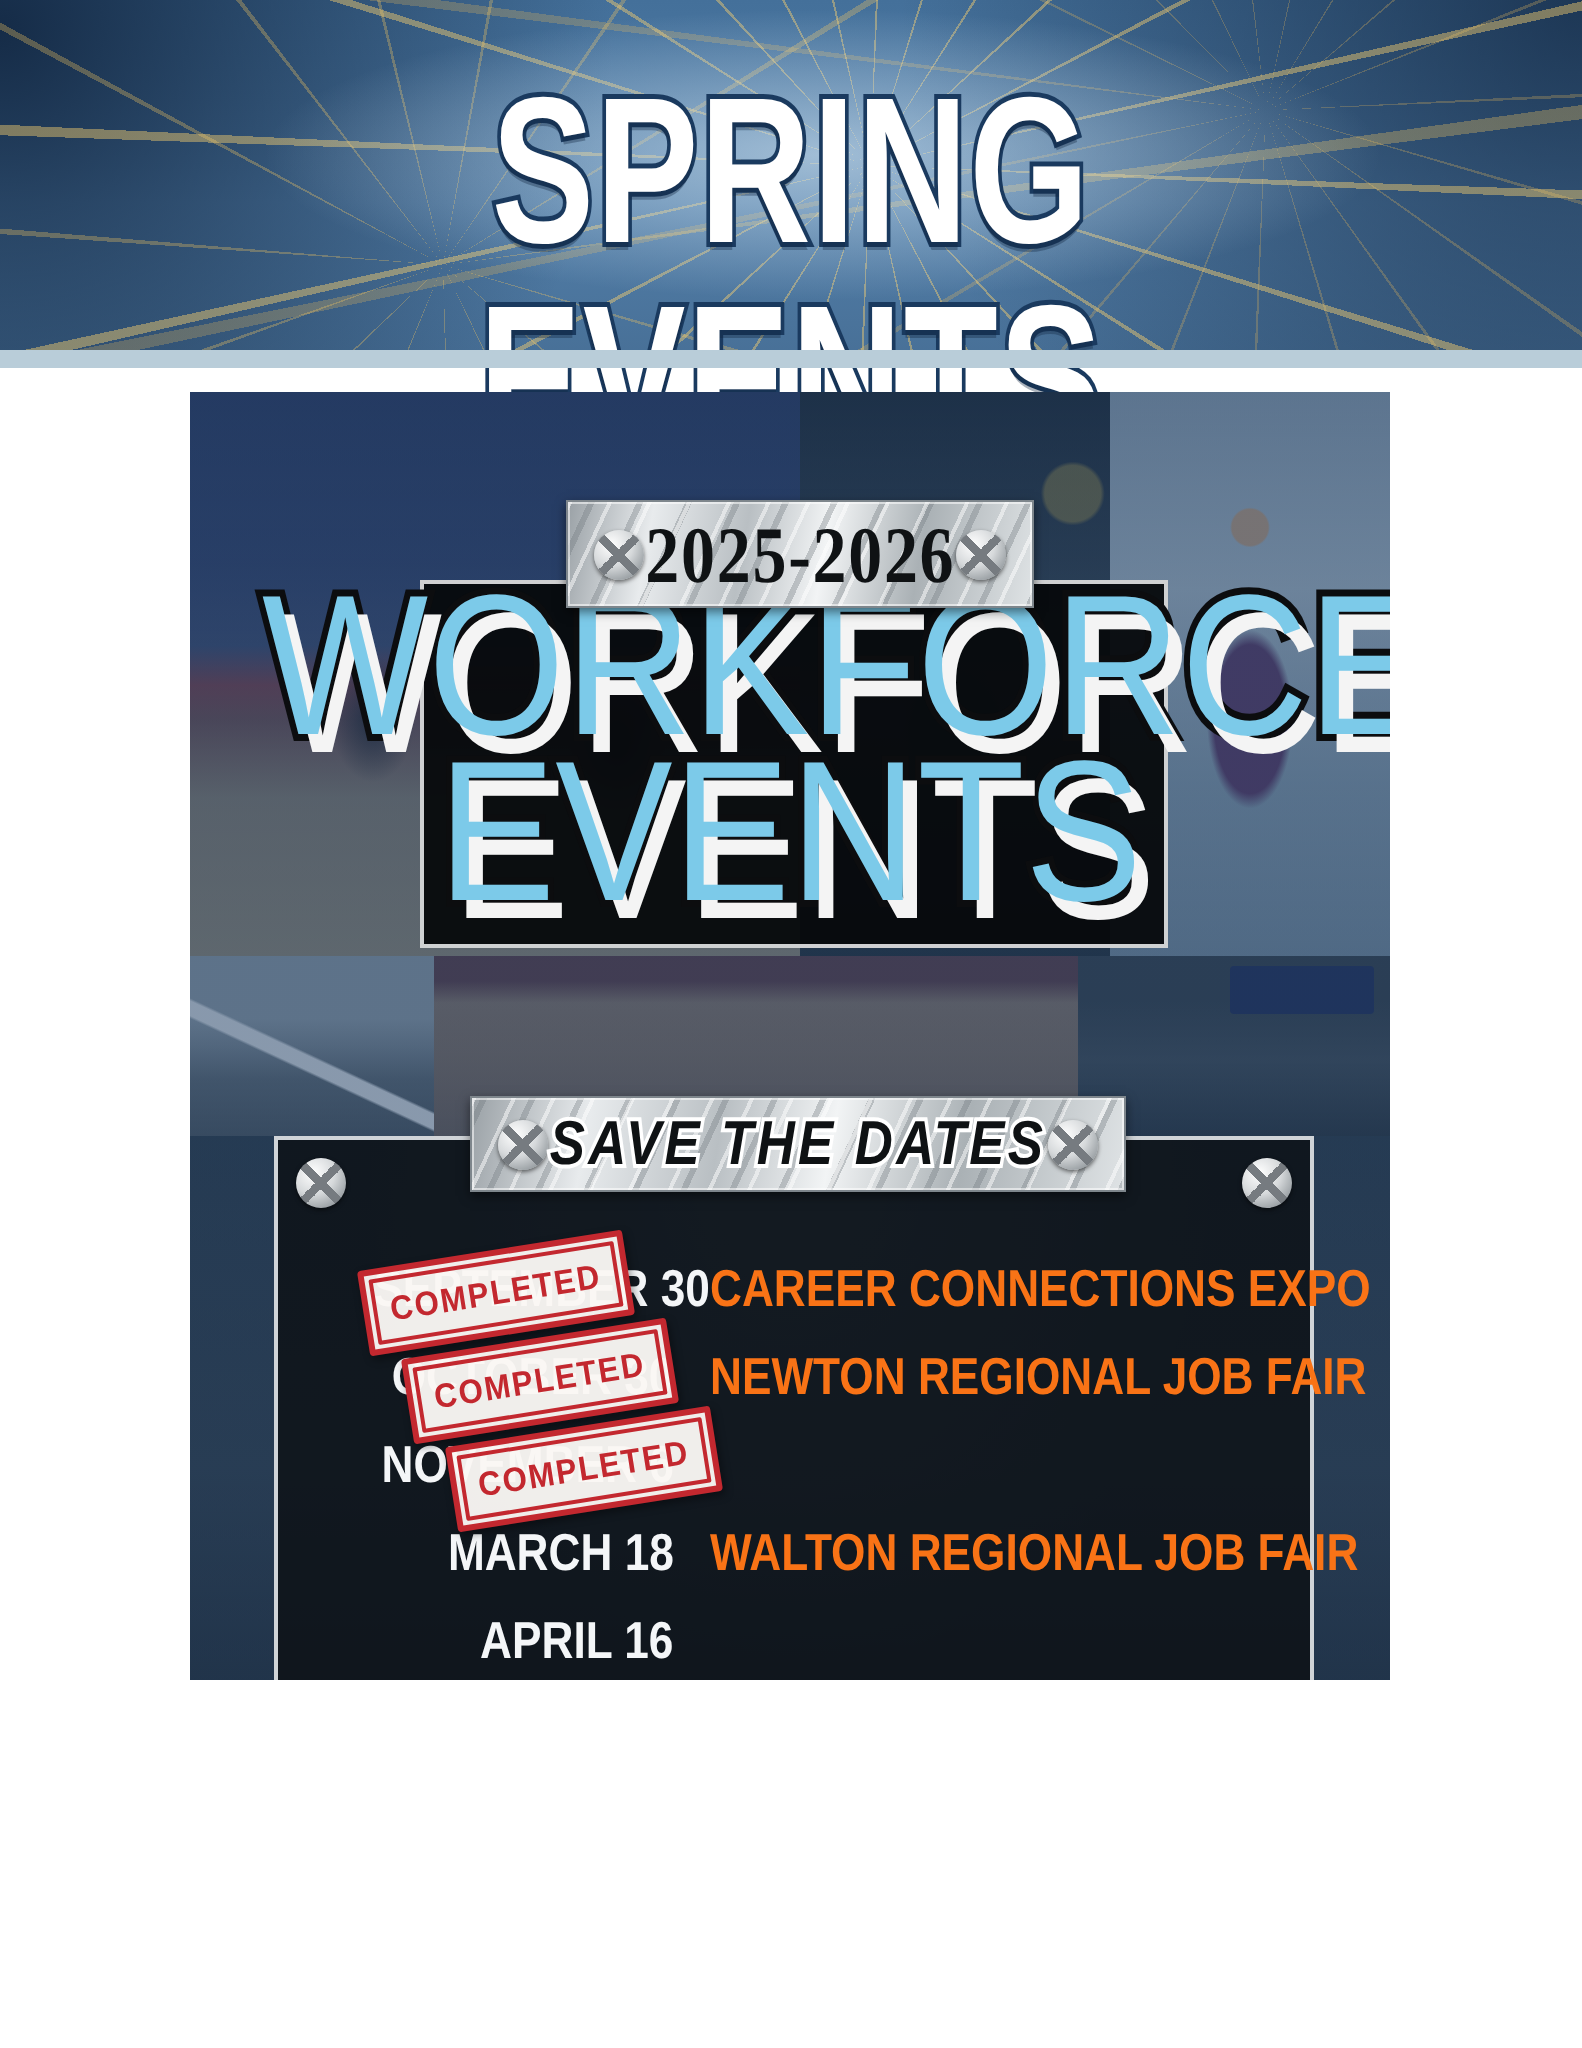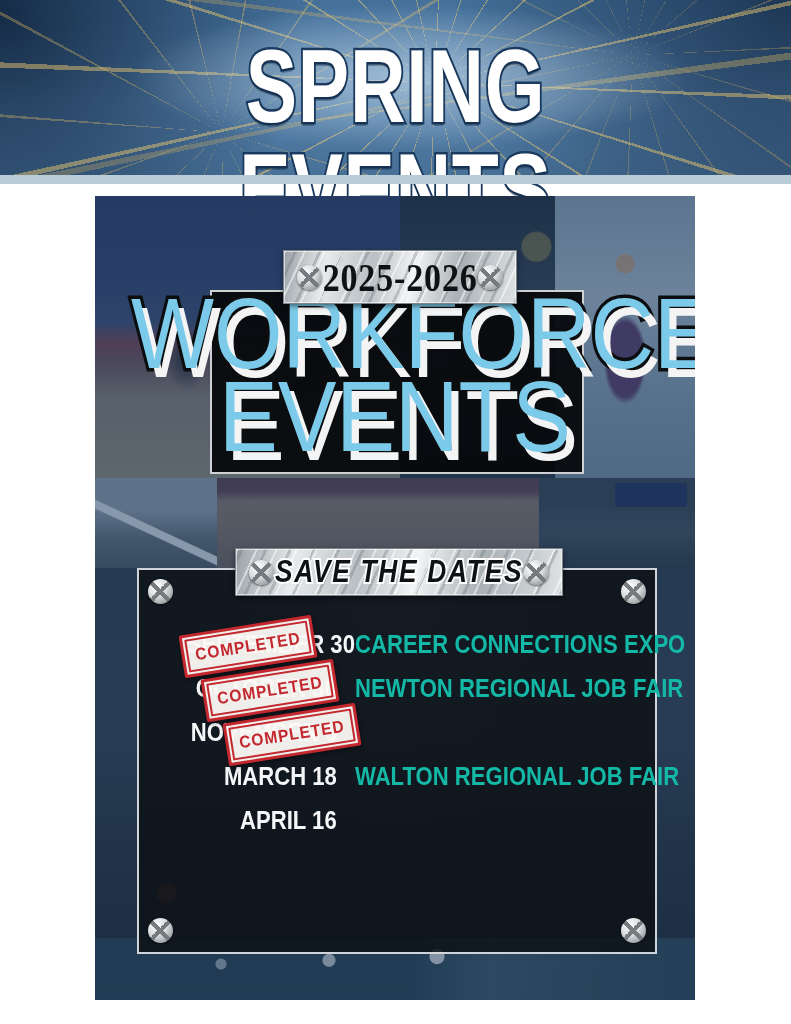--- a/index.html
+++ b/index.html
@@ -1,16 +1,16 @@
 <!DOCTYPE html>
 <html><head>
 <meta charset="utf-8">
 <style>
   html,body{margin:0;padding:0;background:#ffffff;}
-  .page{position:relative;width:791px;height:1024px;background:#ffffff;overflow:hidden;
+  .page{position:relative;width:791px;height:840px;background:#ffffff;overflow:hidden;
         font-family:"Liberation Sans","DejaVu Sans",sans-serif;}
 
   
   .header-banner{position:absolute;left:0;top:0;width:791px;height:184px;
     background-color:#4c78a1;
     background-image:
       radial-gradient(ellipse at 52% 42%, rgba(205,225,240,0.65), rgba(205,225,240,0) 48%),
       repeating-conic-gradient(from 10deg at 55% 45%, rgba(0,0,0,0) 0deg 7deg, rgba(246,206,110,0.45) 7deg 7.7deg, rgba(0,0,0,0) 7.7deg 15deg),
       repeating-conic-gradient(from 95deg at 28% 72%, rgba(0,0,0,0) 0deg 11deg, rgba(240,195,95,0.32) 11deg 11.7deg, rgba(0,0,0,0) 11.7deg 24deg),
       repeating-conic-gradient(from 40deg at 80% 30%, rgba(0,0,0,0) 0deg 9deg, rgba(225,180,90,0.28) 9deg 9.6deg, rgba(0,0,0,0) 9.6deg 19deg),
@@ -94,21 +94,21 @@
   .main-title .line{display:block;font-size:100px;transform:scaleX(0.88);transform-origin:50% 50%;white-space:nowrap;}
 
   
   .dates-panel{position:absolute;left:42px;top:372px;width:520px;height:386px;z-index:5;
     background:rgba(12,16,20,0.82);border:2px solid rgba(230,233,236,0.9);box-sizing:border-box;}
   .events-list{position:absolute;left:18px;right:14px;top:52px;}
   .event-row{position:relative;display:grid;grid-template-columns:180px auto;column-gap:18px;
     align-items:center;height:44px;font-weight:900;font-size:26px;white-space:nowrap;}
   .event-date{text-align:right;color:#f4f6f8;}
   .event-date .tx{display:inline-block;transform:scaleX(0.85);transform-origin:100% 50%;}
-  .event-name{text-align:center;color:#14b8a6;}
+  .event-name{text-align:center;color:#f97316;}
   .event-name .tx{display:inline-block;transform:scaleX(0.85);transform-origin:0 50%;}
 
   
   .stamp{position:absolute;top:3px;width:128px;height:37px;z-index:7;
     display:flex;align-items:center;justify-content:center;
     background:rgba(250,247,244,0.96);border:3px solid #c3282f;border-radius:2px;
     transform:rotate(-9deg);box-shadow:1px 2px 4px rgba(0,0,0,0.4);}
   .stamp::before{content:"";position:absolute;inset:2px;border:2px solid #c3282f;border-radius:1px;}
   .stamp-label{color:#c3282f;font-weight:900;font-size:17px;letter-spacing:1px;transform:scaleX(0.92);}
 </style>

